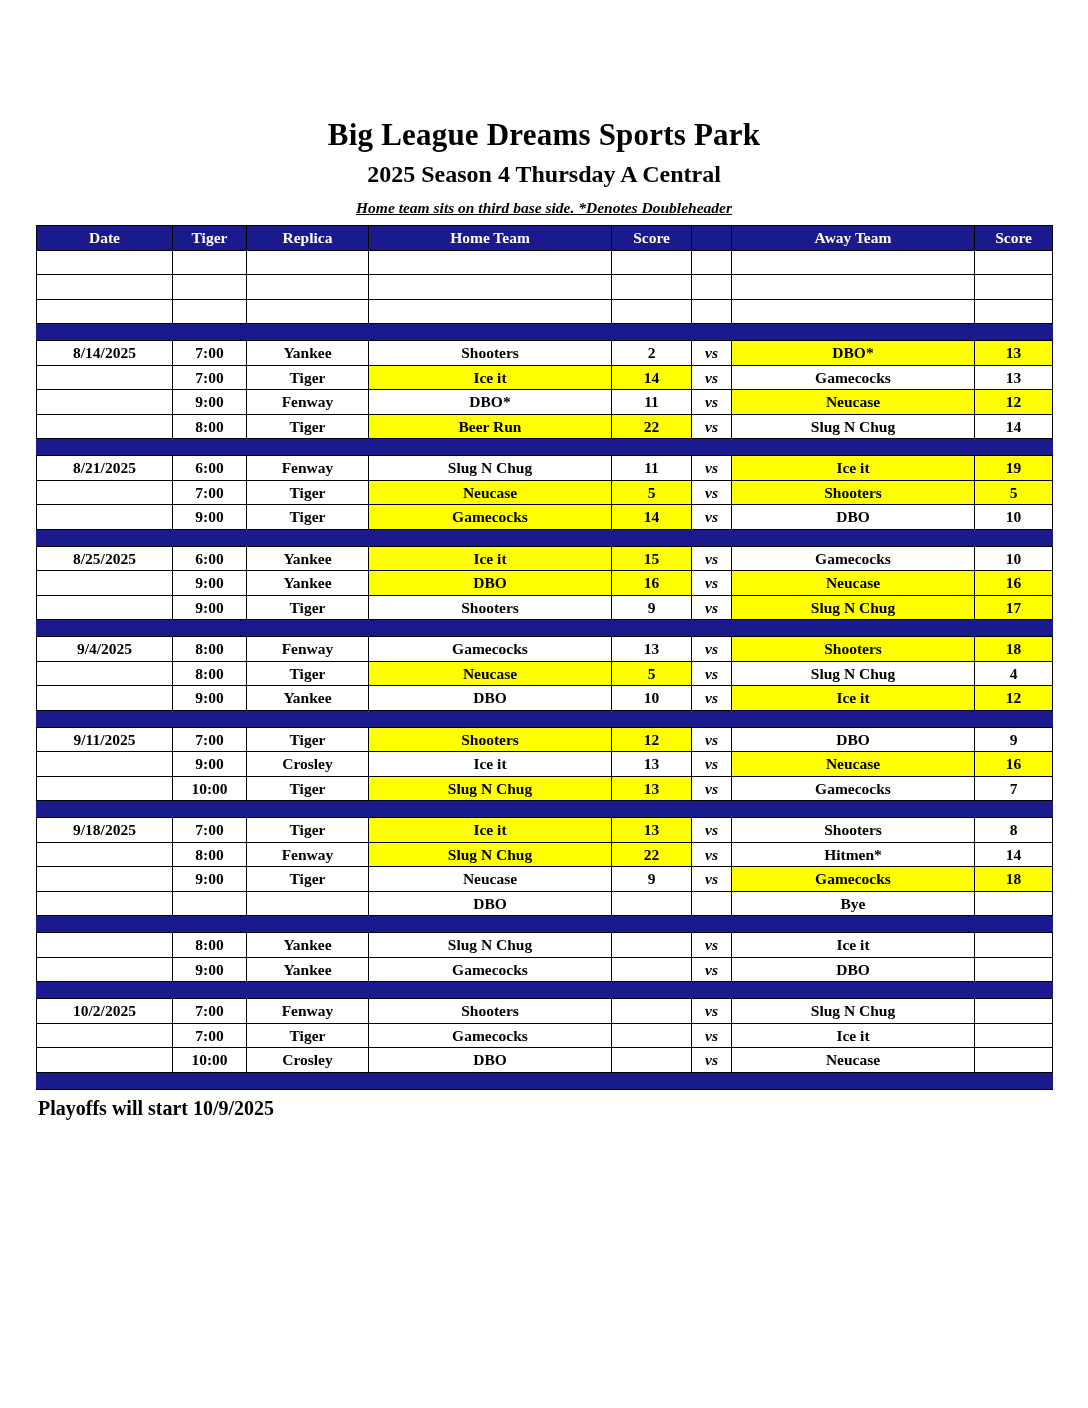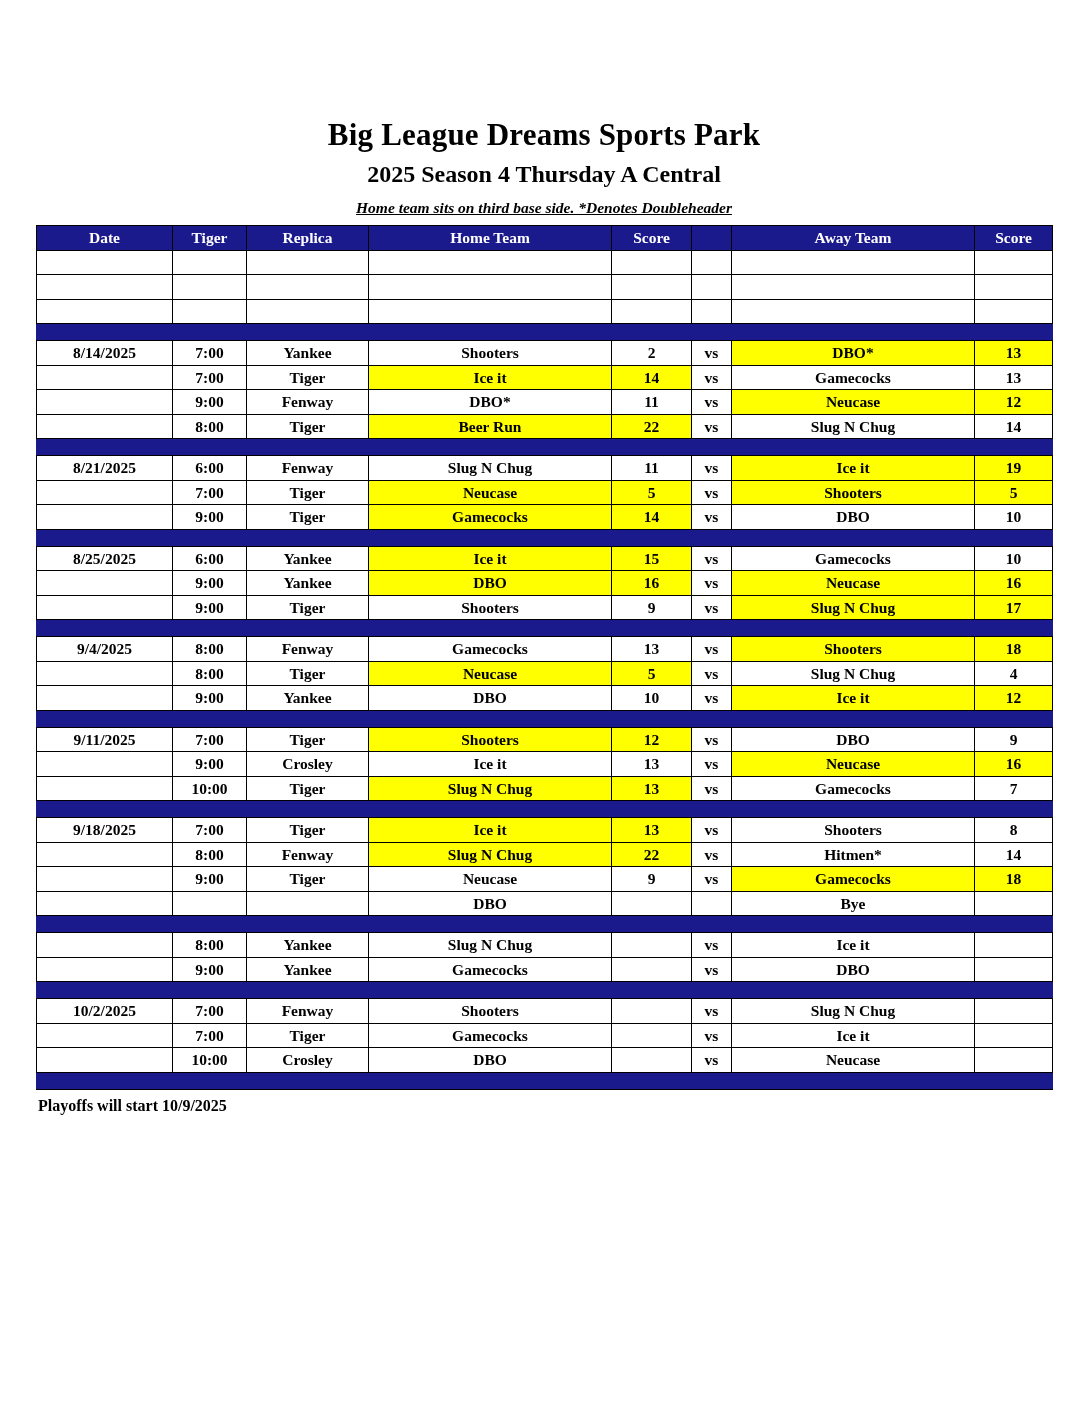--- a/index.html
+++ b/index.html
@@ -77,25 +77,26 @@
   }
   tr.blank td {
     background: #ffffff;
     height: 23.5px;
   }
   .hl {
     background: #ffff00;
   }
   .vs {
     font-size: 14px;
+    font-style: italic;
     font-weight: bold;
   }
   .footer {
     margin-top: 7px;
-    font-size: 16px;
+    font-size: 20px;
     font-weight: bold;
     padding-left: 2px;
   }
   col.c-date   { width: 136px; }
   col.c-time   { width: 74px; }
   col.c-rep    { width: 122px; }
   col.c-home   { width: 243px; }
   col.c-hscore { width: 80px; }
   col.c-vs     { width: 40px; }
   col.c-away   { width: 243px; }

